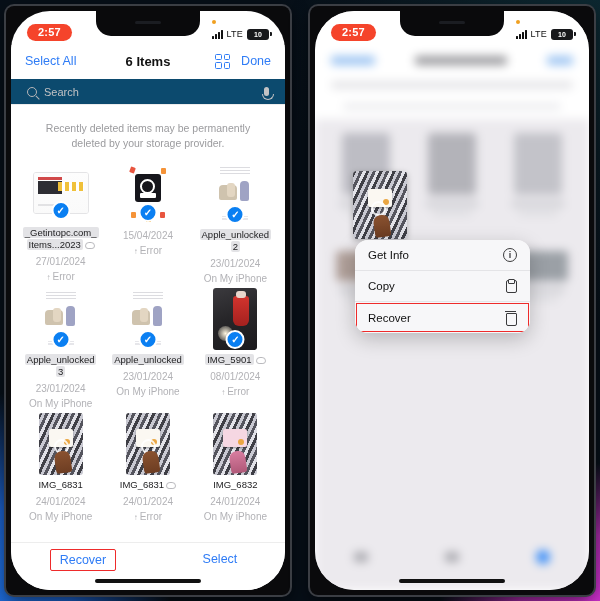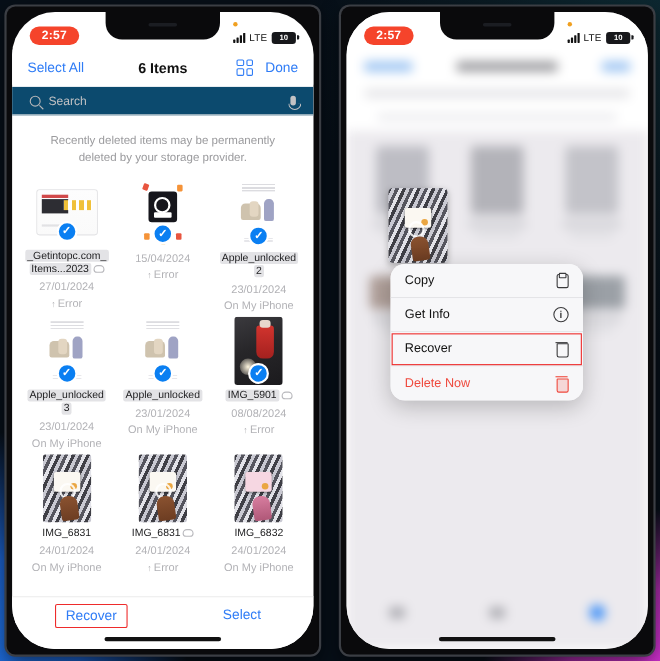--- a/index.html
+++ b/index.html
@@ -710,21 +710,21 @@
                 <span class="glow"></span>
                 <span class="cup"></span>
               </div>
           </div>
           <div class="check shift">✓</div>
         </div>
         <div class="fname">
           <span class="hl">IMG_5901</span><span class="cloud"></span>
         </div>
         <div class="fmeta">
-          <div>08/08/2024</div>
+          <div>08/01/2024</div>
           <div class="err">Error</div>
         </div>
       </div>
 
       <div class="cell">
         <div class="thumb-wrap">
           <div class="thumb tall">
             <div class="art-fabric">
                 <span class="card"></span>
                 <span class="ring"></span>
@@ -865,33 +865,29 @@
           </span>
         <span class="lte">LTE</span>
         <span class="battery">
           <span class="lvl">10</span>
         </span>
       </div>
     </div>
 
     <div class="ctxmenu">
       <div class="ctx-item">
+        <span class="lbl">Get Info</span>
+        <span class="ic ic-info">i</span>
+      </div>
+      <div class="ctx-item">
         <span class="lbl">Copy</span>
         <span class="ic ic-copy"></span>
-      </div>
-      <div class="ctx-item">
-        <span class="lbl">Get Info</span>
-        <span class="ic ic-info">i</span>
       </div>
       <div class="ctx-item boxed">
         <span class="lbl">Recover</span>
         <span class="ic ic-trash-up"></span>
       </div>
-      <div class="ctx-item danger">
-        <span class="lbl">Delete Now</span>
-        <span class="ic ic-trash-red"></span>
-      </div>
     </div>
 
     <div class="home-ind"></div>
 
   </div>
 </div>
 
 </body></html>

